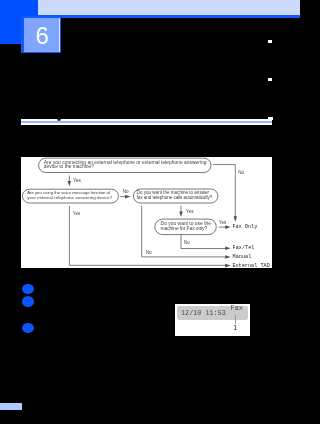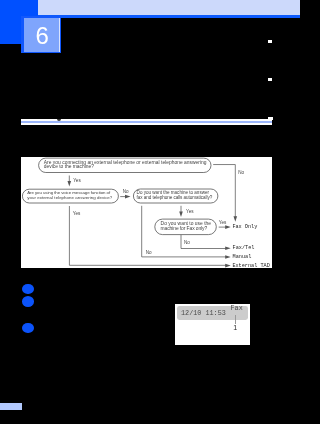--- a/index.html
+++ b/index.html
@@ -21,21 +21,21 @@
 
   .rule{position:absolute;left:21px;top:119.4px;width:251px;height:5.5px;background:#fff;}
   .rule .inner{position:absolute;left:0;top:1.5px;width:100%;height:2.1px;background:#9cb6fb;}
   .rule .notch{position:absolute;left:35.8px;top:0;width:4.4px;height:1.5px;background:#000;opacity:.8;border-radius:0 0 2px 2px;}
 
   .flowwrap{position:absolute;left:21px;top:157.2px;width:251px;height:111.2px;background:#fff;overflow:hidden;}
   .flowwrap svg{position:absolute;left:0;top:0;filter:opacity(1);}
 
   .circ{position:absolute;width:12px;height:10.6px;border-radius:50%;background:#0b53fb;}
 
-  .lcd{position:absolute;left:174.6px;top:304.2px;width:75.6px;height:41px;background:#fff;
+  .lcd{position:absolute;left:174.6px;top:304.2px;width:75.6px;height:32px;background:#fff;
        filter:opacity(1);}
   .lcd .band{position:absolute;left:2.1px;top:1.4px;width:71px;height:14.8px;background:#cccccc;
              border-radius:2.4px;}
   .lcd .t1{position:absolute;left:6.4px;top:6.2px;font-family:"Liberation Mono",monospace;
            font-size:6.8px;line-height:6.8px;color:#4a4a4a;white-space:pre;}
   .lcd .t2{position:absolute;left:55.9px;top:1px;font-family:Liberation Mono, monospace;
            font-size:6.8px;line-height:6.8px;color:#4a4a4a;white-space:pre;}
   .lcd .lead{position:absolute;left:60.3px;top:10.6px;width:1.5px;height:9.2px;background:#9a9a9a;}
   .lcd .num{position:absolute;left:58.1px;top:20.2px;width:5px;text-align:center;
             font-family:"Liberation Sans",sans-serif;font-size:7.2px;line-height:7.2px;color:#2b2b2b;}

